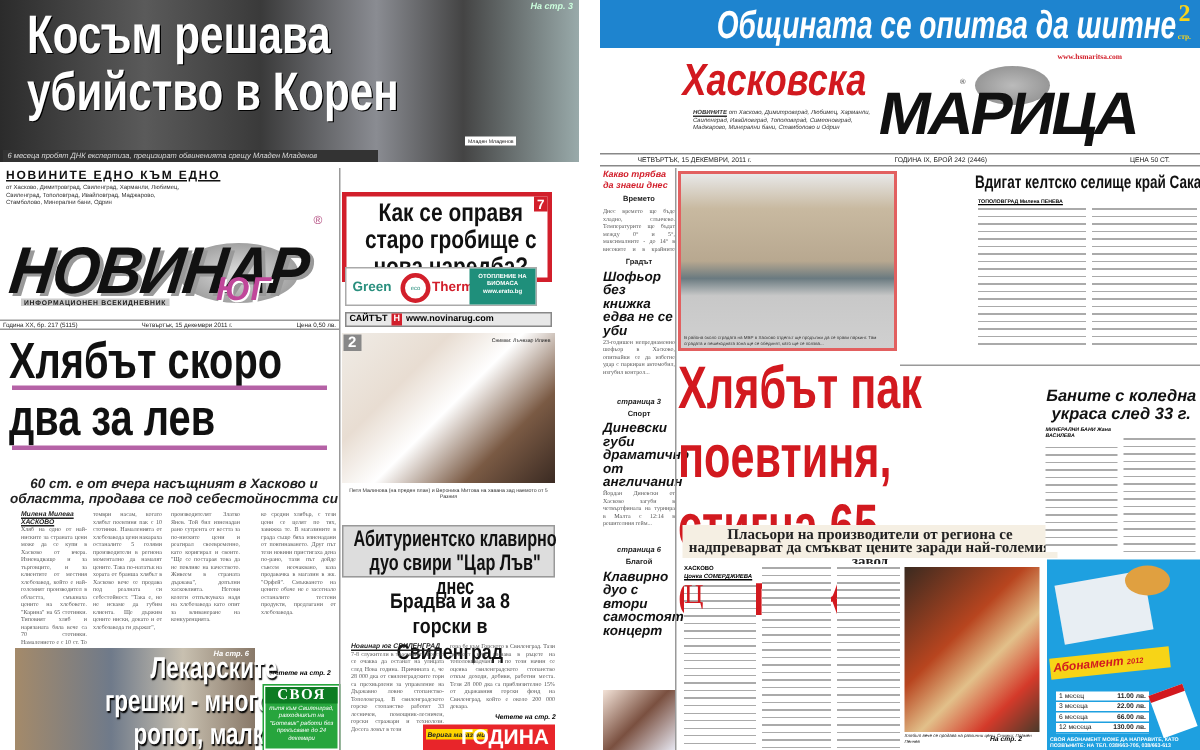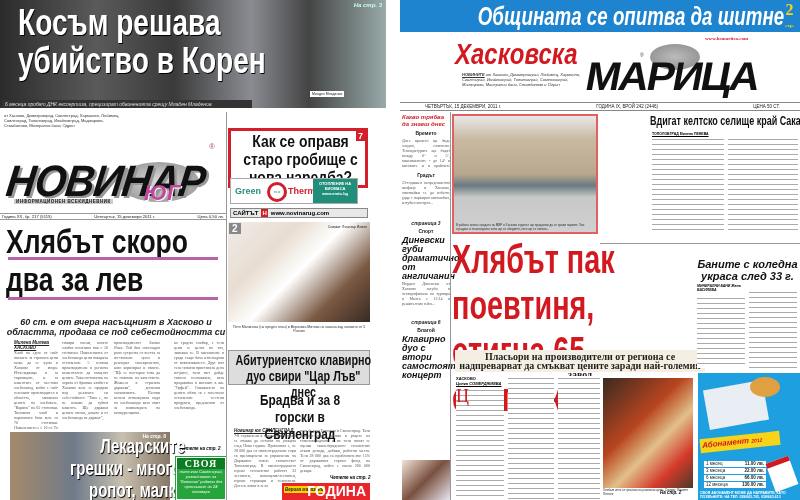--- a/index.html
+++ b/index.html
@@ -91,20 +91,21 @@
 <body>
 
 <div class="abs" id="hero">
   <div class="abs cond h1" style="width:400px;white-space:normal">Косъм решава убийство в Корен</div>
   <div class="abs ref">На стр. 3</div>
   <div class="abs credit">Младен Младенов</div>
   <div class="abs cap">6 месеца пробят ДНК експертиза, прецизират обвиненията срещу Младен Младенов</div>
 </div>
 
 <div class="abs" id="masthead">
+  <div class="tagline">НОВИНИТЕ ЕДНО КЪМ ЕДНО</div>
   <div class="towns">от Хасково, Димитровград, Свиленград, Харманли, Любимец, Свиленград, Тополовград, Ивайловград, Маджарово, Стамболово, Минерални бани, Одрин</div>
   <div class="abs globe"></div>
   <div class="abs cond logo-nov">НОВИНАР</div>
   <div class="abs reg">®</div>
   <div class="abs yug">ЮГ</div>
   <div class="abs infobar">ИНФОРМАЦИОНЕН ВСЕКИДНЕВНИК</div>
 </div>
 <div class="abs issuebar">
   <span>Година XX, бр. 217 (5115)</span>
   <span>Четвъртък, 15 декември 2011 г.</span>
@@ -199,20 +200,21 @@
   <span>ЧЕТВЪРТЪК, 15 ДЕКЕМВРИ, 2011 г.</span>
   <span>ГОДИНА IX, БРОЙ 242 (2446)</span>
   <span>ЦЕНА 50 СТ.</span>
 </div>
 
 <div class="abs" id="weather">
   <div class="red-it">Какво трябва да знаеш днес</div>
   <div class="sect">Времето</div>
   <div class="txt" style="height:32px">Днес времето ще бъде хладно, слънчево. Температурите ще бъдат между 0° и 5°, максималните - до 14° в високите и в крайните южни части.</div>
   <div class="sect">Градът</div>
+  <div class="bh">Шофьор без книжка едва не се уби</div>
   <div class="txt" style="height:40px">23-годишен непреднаменно шофьор в Хасково, опитвайки се да избегне удар с паркиран автомобил, изгубил контрол...</div>
   <div class="str">страница 3</div>
   <div class="sect">Спорт</div>
   <div class="bh">Диневски губи драматично от англичанин</div>
   <div class="txt" style="height:38px">Йордан Диневски от Хасково загуби в четвъртфинала на турнира в Малта с 12:14 в решителния гейм...</div>
   <div class="str">страница 6</div>
   <div class="sect">Благой</div>
   <div class="bh">Клавирно дуо с втори самостоятелен концерт</div>
 </div>
 <div class="abs" style="left:402px;top:460px;width:48px;height:40px;background:linear-gradient(135deg,#f3e3d8,#7a5040 50%,#e6e6f0)"></div>

